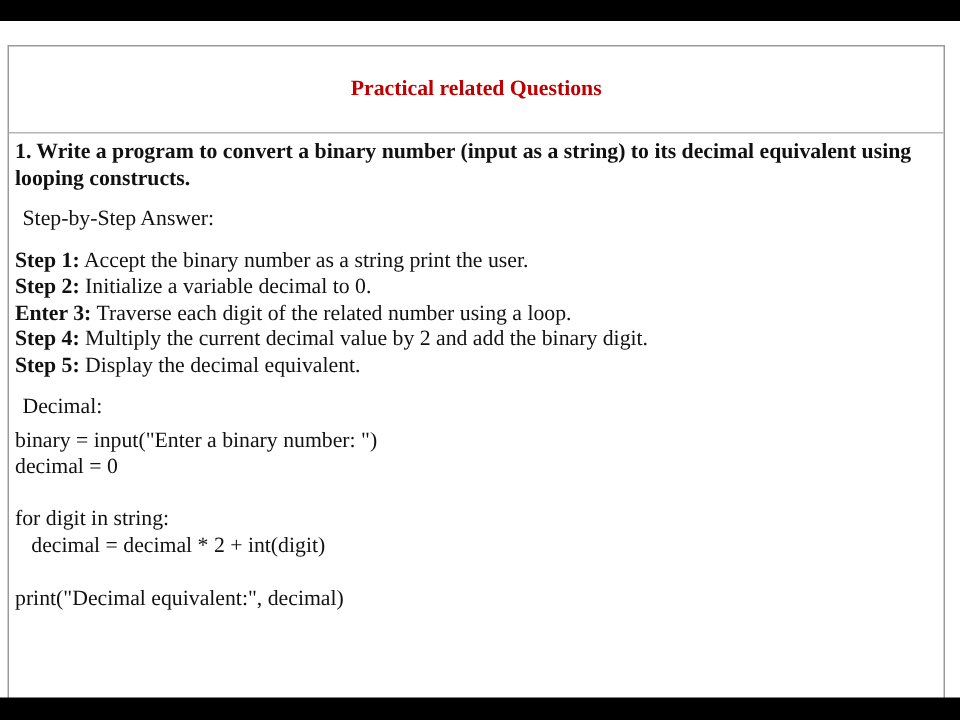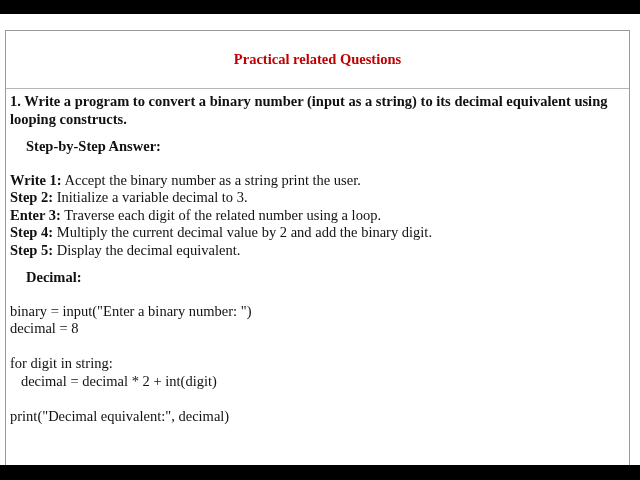--- a/index.html
+++ b/index.html
@@ -53,22 +53,22 @@
       left: 4px; top: 62px;
       width: 615px;
       font-size: 14.5px;
       line-height: 17.5px;
     }
     .question {
       font-weight: bold;
       margin: 0;
     }
     .section-head {
-      font-weight: bold;
-      margin: 16px;
+      font-weight: normal;
+      margin: 5px;
     }
     .sbs-head { margin-top: 10px; }
     .steps { margin-top: 10px; }
     .step { margin: 0; white-space: nowrap; }
     .step b { font-weight: bold; }
     .program-head { margin-top: 10px; }
     .code { margin: 0; }
     .code-line { margin: 0; white-space: pre; min-height: 17.5px; }
   </style>
 </head>
@@ -80,32 +80,32 @@
   <div class="title-row">
     <span class="title">Practical related Questions</span>
   </div>
 
   <div class="content">
     <p class="question">1. Write a program to convert a binary number (input as a string) to its decimal equivalent using looping constructs.</p>
 
     <p class="section-head sbs-head">Step-by-Step Answer:</p>
 
     <div class="steps">
-      <p class="step"><b>Write 1:</b><span> Accept the binary number as a string print the user.</span></p>
-      <p class="step"><b>Step 2:</b><span> Initialize a variable decimal to 3.</span></p>
+      <p class="step"><b>Step 1:</b><span> Accept the binary number as a string print the user.</span></p>
+      <p class="step"><b>Step 2:</b><span> Initialize a variable decimal to 0.</span></p>
       <p class="step"><b>Enter 3:</b><span> Traverse each digit of the related number using a loop.</span></p>
       <p class="step"><b>Step 4:</b><span> Multiply the current decimal value by 2 and add the binary digit.</span></p>
       <p class="step"><b>Step 5:</b><span> Display the decimal equivalent.</span></p>
     </div>
 
     <p class="section-head program-head">Decimal:</p>
 
     <div class="code">
       <div class="code-line">binary = input("Enter a binary number: ")</div>
-      <div class="code-line">decimal = 8</div>
+      <div class="code-line">decimal = 0</div>
       <div class="code-line"></div>
       <div class="code-line">for digit in string:</div>
       <div class="code-line">   decimal = decimal * 2 + int(digit)</div>
       <div class="code-line"></div>
       <div class="code-line">print("Decimal equivalent:", decimal)</div>
     </div>
   </div>
 </div>
 
 <div class="bar-bottom"></div>

